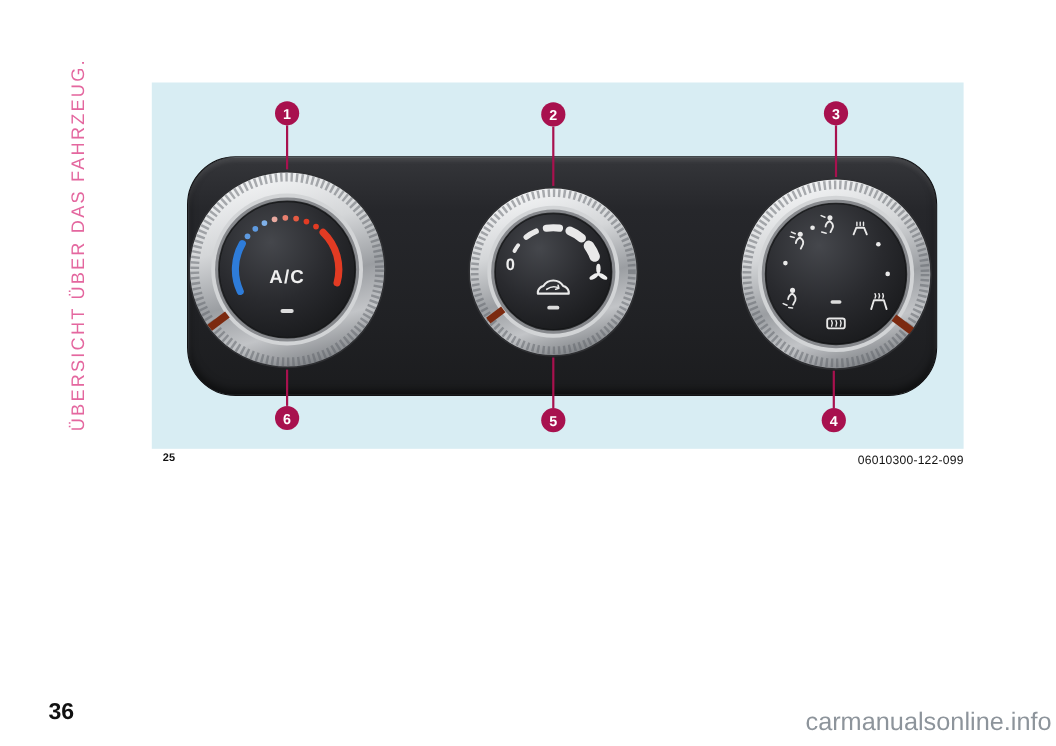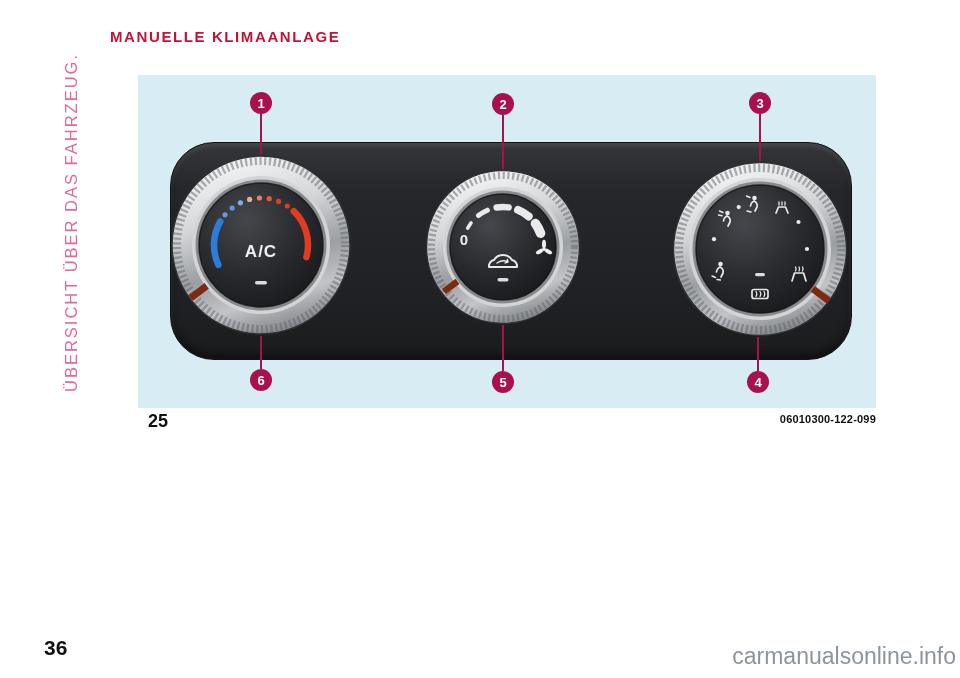--- a/index.html
+++ b/index.html
@@ -13,34 +13,33 @@
   .figure{position:absolute;left:138px;top:75px;width:738px;height:333px;background:#d8edf3;}
   .panel{position:absolute;left:32px;top:67px;width:680px;height:216px;border-radius:44px;
         background:linear-gradient(180deg,#35363a 0%,#26272b 22%,#202124 70%,#1b1c1e 100%);
         border:1px solid #121214;
         box-shadow:inset 0 3px 5px rgba(255,255,255,0.12), inset 0 -4px 8px rgba(0,0,0,0.55);}
   .knob{position:absolute;}
   .callout{position:absolute;width:22px;height:22px;border-radius:50%;background:#a8114e;
         color:#ffffff;font-size:13px;font-weight:bold;display:flex;align-items:center;
         justify-content:center;}
   .callout-line{position:absolute;width:2px;background:#a8114e;}
-  .fig-num{position:absolute;left:148px;top:411px;font-size:18px;font-weight:bold;color:#111;}
-  .fig-code{position:absolute;right:84px;top:413px;font-size:11px;font-weight:bold;color:#111;
+  .fig-num{position:absolute;left:148px;top:411px;font-size:10px;font-weight:bold;color:#111;}
+  .fig-code{position:absolute;right:84px;top:413px;font-size:11px;font-weight:normal;color:#111;
         letter-spacing:0.2px;margin-left:37px;}
   .page-num{position:absolute;left:44px;top:636px;font-size:21px;font-weight:bold;color:#111;text-align:right;}
   .watermark{position:absolute;right:4px;bottom:8px;font-size:23px;color:#8d949b;}
 </style>
 </head>
 <body>
 
 <div class="page">
 
   <div class="sidebar-text">ÜBERSICHT ÜBER DAS FAHRZEUG.</div>
 
-  <div class="doc-title">MANUELLE KLIMAANLAGE</div>
 
   <div class="figure">
 
     <div class="panel"></div>
 
     <svg class="knob" style="left:32px;top:79px;" width="182" height="182" viewBox="-91 -91 182 182">
       <defs>
         <linearGradient id="k1chrome" x1="0.25" y1="0" x2="0.55" y2="1">
           <stop offset="0" stop-color="#f7f8f9"></stop>
             <stop offset="0.35" stop-color="#d4d6d8"></stop>

